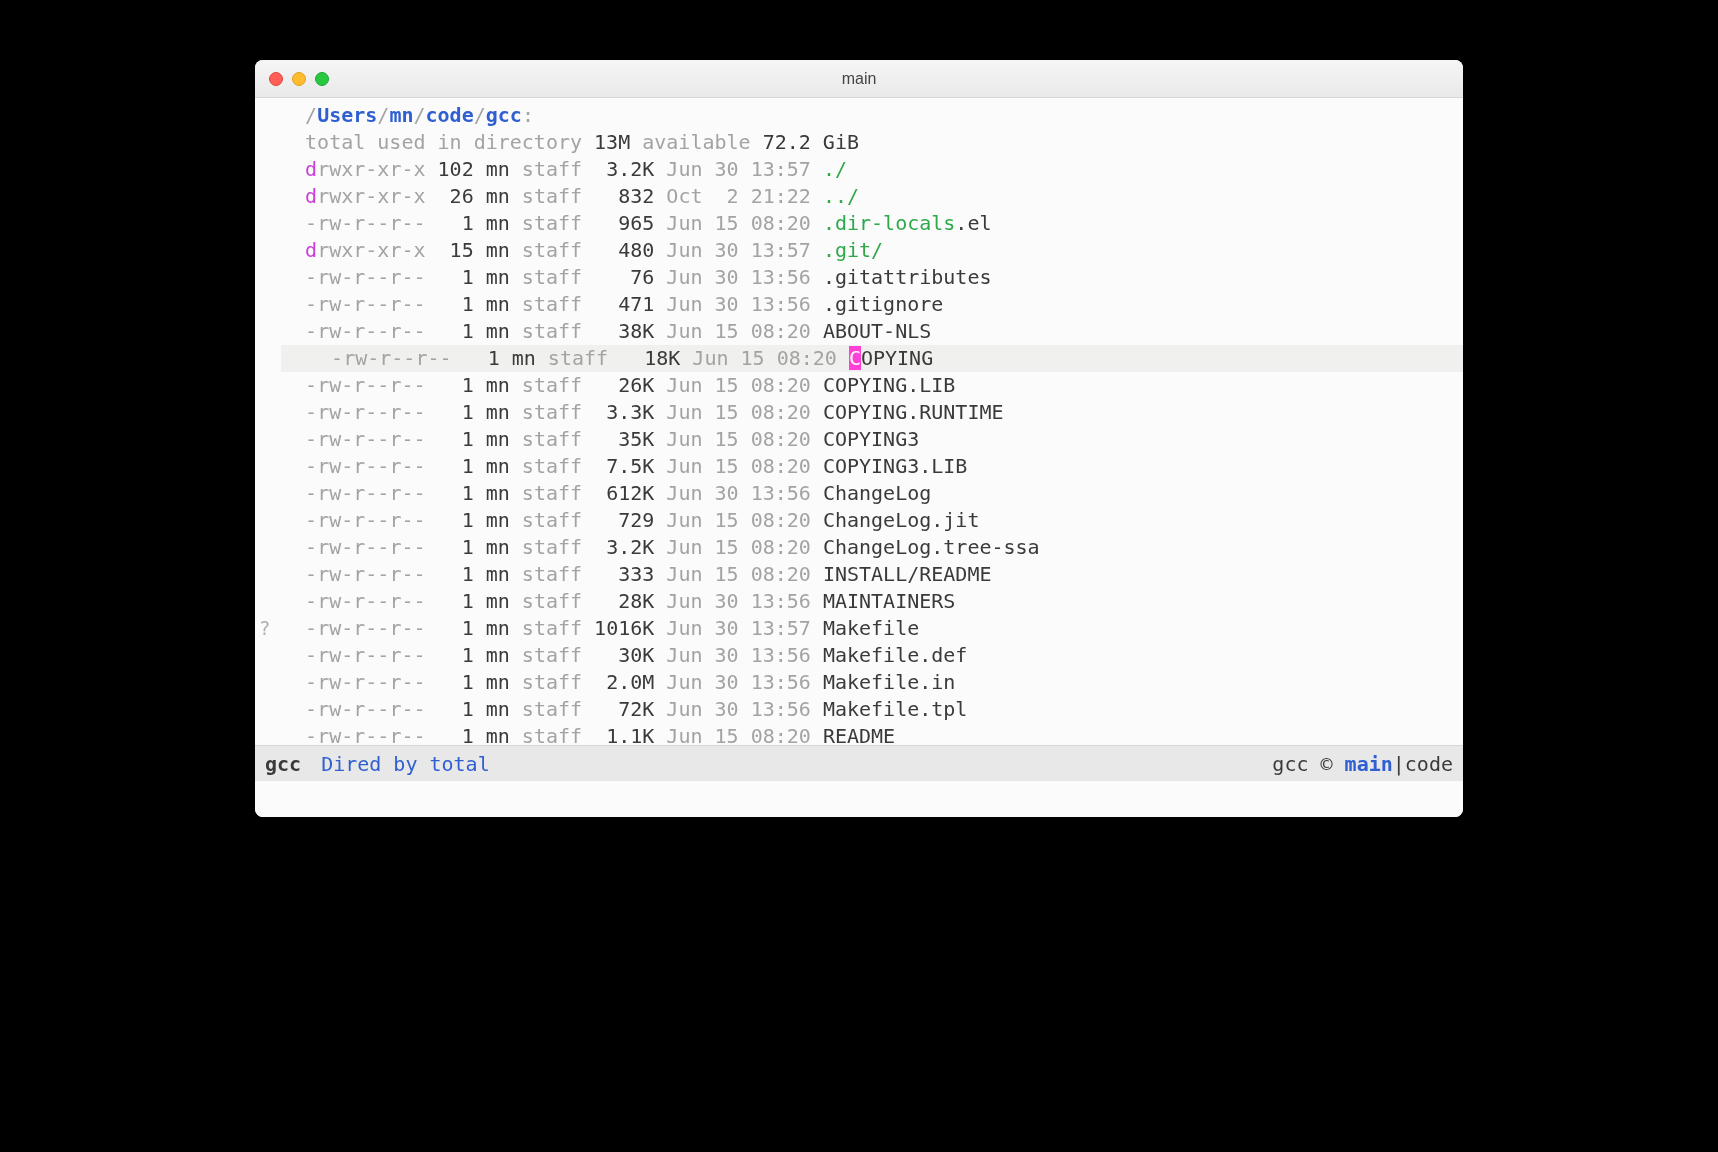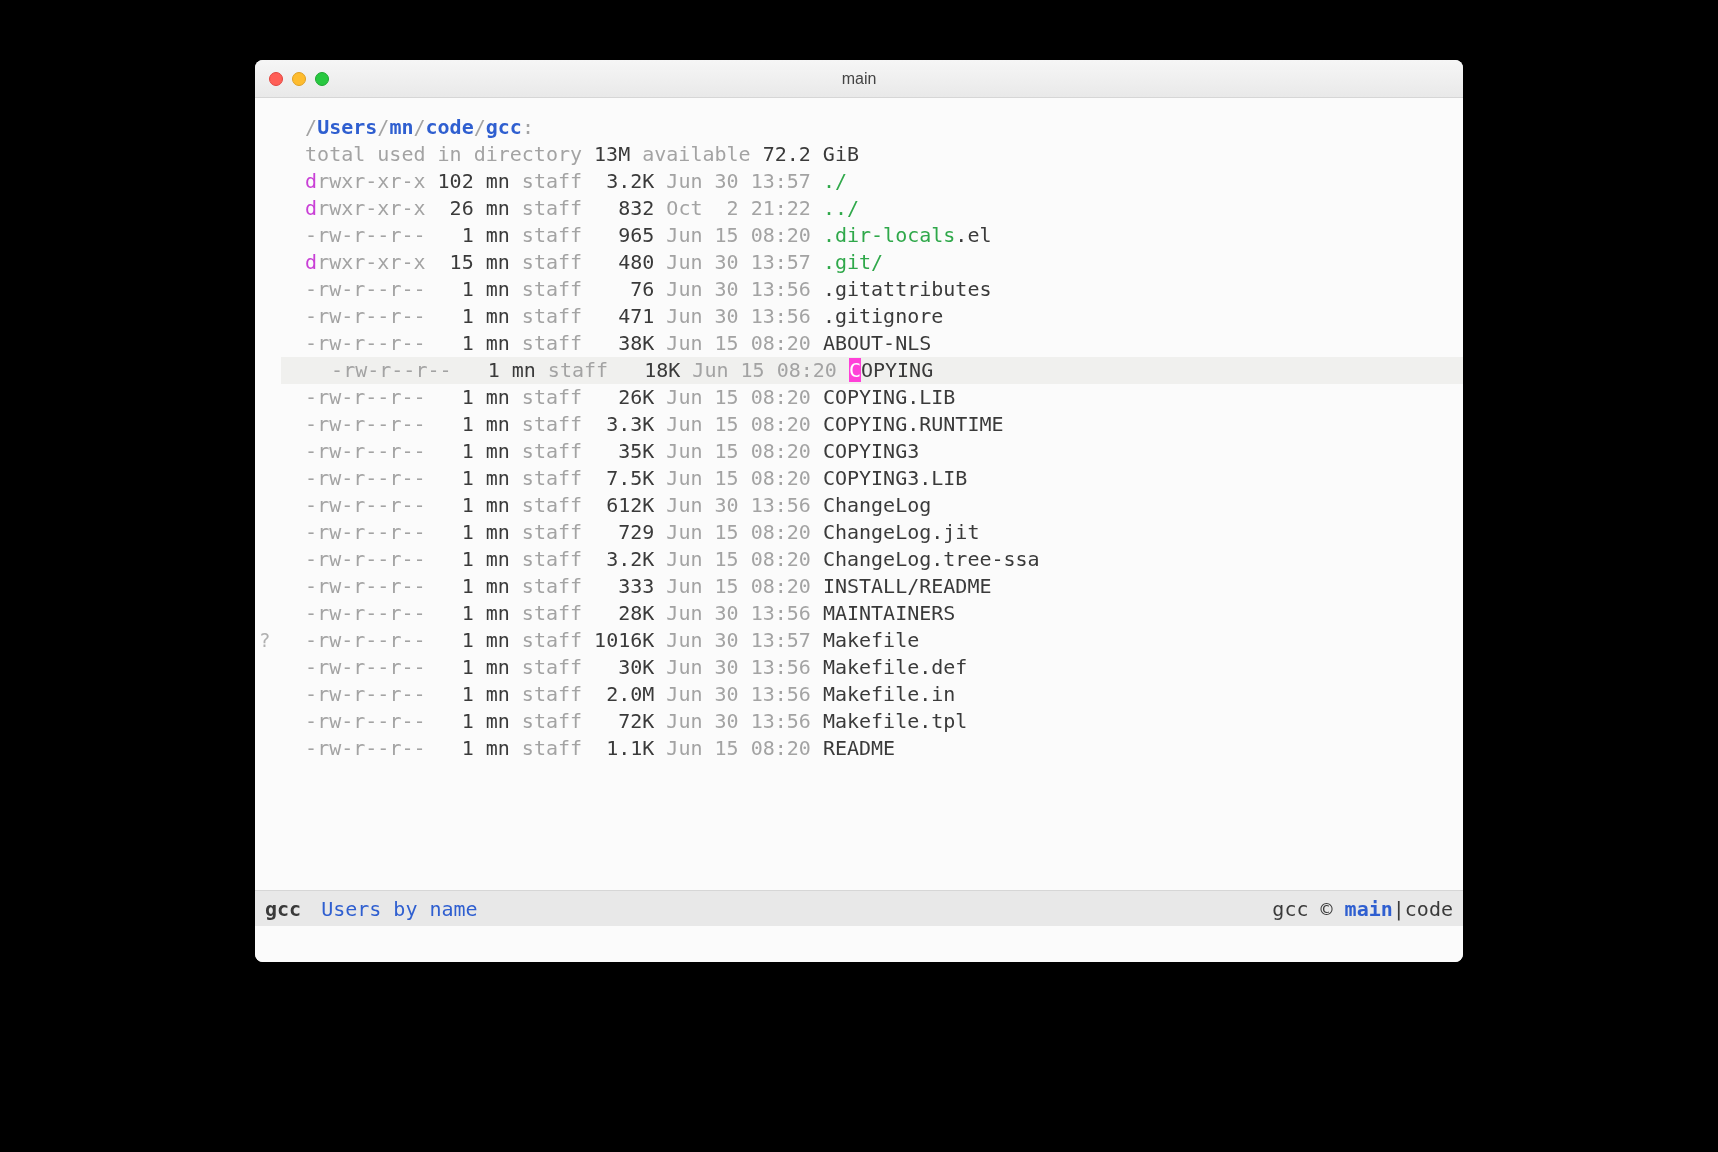--- a/index.html
+++ b/index.html
@@ -35,25 +35,25 @@
   .dot.yellow { background:#febc2e; border:1px solid #dfa023; }
   .dot.green { background:#28c840; border:1px solid #1fa833; }
   .titlebar .title {
     position: absolute; left: 0; right: 0; text-align: center;
     font-family: -apple-system, BlinkMacSystemFont, sans-serif;
     font-size: 16px; color:#444; font-weight: 500;
   }
   .buffer {
     font-size: 20px;
     line-height: 27px;
-    padding: 16px 0 0 0;
+    padding: 4px 0 0 0;
     white-space: pre;
     color:#3a3a3a;
     position: relative;
-    height: 792px;
+    height: 647px;
     overflow: hidden;
   }
   .line { padding-left: 26px; }
   .line.cursor-line { background:#f0f0ee;margin-left:26px; }
   .gutter-q {
     position:absolute;
     left: 4px;
     color:#b0b0b0;
     font-size:19px;
   }
@@ -92,21 +92,21 @@
       <div class="dot green"></div>
     </div>
     <div class="title">main</div>
   </div>
 
   <div class="buffer" id="buffer"><div class="line"><span class="c-dim">  /</span><span class="c-blue">Users</span><span class="c-dim">/</span><span class="c-blue">mn</span><span class="c-dim">/</span><span class="c-blue">code</span><span class="c-dim">/</span><span class="c-blue">gcc</span><span class="c-dim">:</span></div><div class="line"><span class="c-dim">  total used in directory </span><span class="c-text">13M</span><span class="c-dim"> available </span><span class="c-text">72.2 GiB</span></div><div class="line"><span class="c-text">  </span><span class="c-magenta">d</span><span class="c-dim">rwxr-xr-x</span><span class="c-text"> 102</span><span class="c-text"> mn</span><span class="c-dim"> staff</span><span class="c-text">  3.2K</span><span class="c-dim"> Jun 30 13:57</span><span class="c-text"> </span><span class="c-green">./</span></div><div class="line"><span class="c-text">  </span><span class="c-magenta">d</span><span class="c-dim">rwxr-xr-x</span><span class="c-text">  26</span><span class="c-text"> mn</span><span class="c-dim"> staff</span><span class="c-text">   832</span><span class="c-dim"> Oct  2 21:22</span><span class="c-text"> </span><span class="c-green">../</span></div><div class="line"><span class="c-text">  </span><span class="c-dim">-</span><span class="c-dim">rw-r--r--</span><span class="c-text">   1</span><span class="c-text"> mn</span><span class="c-dim"> staff</span><span class="c-text">   965</span><span class="c-dim"> Jun 15 08:20</span><span class="c-text"> </span><span class="c-green">.dir-locals</span><span class="c-text">.el</span></div><div class="line"><span class="c-text">  </span><span class="c-magenta">d</span><span class="c-dim">rwxr-xr-x</span><span class="c-text">  15</span><span class="c-text"> mn</span><span class="c-dim"> staff</span><span class="c-text">   480</span><span class="c-dim"> Jun 30 13:57</span><span class="c-text"> </span><span class="c-green">.git</span><span class="c-green">/</span></div><div class="line"><span class="c-text">  </span><span class="c-dim">-</span><span class="c-dim">rw-r--r--</span><span class="c-text">   1</span><span class="c-text"> mn</span><span class="c-dim"> staff</span><span class="c-text">    76</span><span class="c-dim"> Jun 30 13:56</span><span class="c-text"> </span><span class="c-text">.gitattributes</span></div><div class="line"><span class="c-text">  </span><span class="c-dim">-</span><span class="c-dim">rw-r--r--</span><span class="c-text">   1</span><span class="c-text"> mn</span><span class="c-dim"> staff</span><span class="c-text">   471</span><span class="c-dim"> Jun 30 13:56</span><span class="c-text"> </span><span class="c-text">.gitignore</span></div><div class="line"><span class="c-text">  </span><span class="c-dim">-</span><span class="c-dim">rw-r--r--</span><span class="c-text">   1</span><span class="c-text"> mn</span><span class="c-dim"> staff</span><span class="c-text">   38K</span><span class="c-dim"> Jun 15 08:20</span><span class="c-text"> </span><span class="c-text">ABOUT-NLS</span></div><div class="line cursor-line"><span class="c-text">  </span><span class="c-dim">-</span><span class="c-dim">rw-r--r--</span><span class="c-text">   1</span><span class="c-text"> mn</span><span class="c-dim"> staff</span><span class="c-text">   18K</span><span class="c-dim"> Jun 15 08:20</span><span class="c-text"> </span><span class="cursor">C</span><span class="c-text">OPYING</span></div><div class="line"><span class="c-text">  </span><span class="c-dim">-</span><span class="c-dim">rw-r--r--</span><span class="c-text">   1</span><span class="c-text"> mn</span><span class="c-dim"> staff</span><span class="c-text">   26K</span><span class="c-dim"> Jun 15 08:20</span><span class="c-text"> </span><span class="c-text">COPYING.LIB</span></div><div class="line"><span class="c-text">  </span><span class="c-dim">-</span><span class="c-dim">rw-r--r--</span><span class="c-text">   1</span><span class="c-text"> mn</span><span class="c-dim"> staff</span><span class="c-text">  3.3K</span><span class="c-dim"> Jun 15 08:20</span><span class="c-text"> </span><span class="c-text">COPYING.RUNTIME</span></div><div class="line"><span class="c-text">  </span><span class="c-dim">-</span><span class="c-dim">rw-r--r--</span><span class="c-text">   1</span><span class="c-text"> mn</span><span class="c-dim"> staff</span><span class="c-text">   35K</span><span class="c-dim"> Jun 15 08:20</span><span class="c-text"> </span><span class="c-text">COPYING3</span></div><div class="line"><span class="c-text">  </span><span class="c-dim">-</span><span class="c-dim">rw-r--r--</span><span class="c-text">   1</span><span class="c-text"> mn</span><span class="c-dim"> staff</span><span class="c-text">  7.5K</span><span class="c-dim"> Jun 15 08:20</span><span class="c-text"> </span><span class="c-text">COPYING3.LIB</span></div><div class="line"><span class="c-text">  </span><span class="c-dim">-</span><span class="c-dim">rw-r--r--</span><span class="c-text">   1</span><span class="c-text"> mn</span><span class="c-dim"> staff</span><span class="c-text">  612K</span><span class="c-dim"> Jun 30 13:56</span><span class="c-text"> </span><span class="c-text">ChangeLog</span></div><div class="line"><span class="c-text">  </span><span class="c-dim">-</span><span class="c-dim">rw-r--r--</span><span class="c-text">   1</span><span class="c-text"> mn</span><span class="c-dim"> staff</span><span class="c-text">   729</span><span class="c-dim"> Jun 15 08:20</span><span class="c-text"> </span><span class="c-text">ChangeLog.jit</span></div><div class="line"><span class="c-text">  </span><span class="c-dim">-</span><span class="c-dim">rw-r--r--</span><span class="c-text">   1</span><span class="c-text"> mn</span><span class="c-dim"> staff</span><span class="c-text">  3.2K</span><span class="c-dim"> Jun 15 08:20</span><span class="c-text"> </span><span class="c-text">ChangeLog.tree-ssa</span></div><div class="line"><span class="c-text">  </span><span class="c-dim">-</span><span class="c-dim">rw-r--r--</span><span class="c-text">   1</span><span class="c-text"> mn</span><span class="c-dim"> staff</span><span class="c-text">   333</span><span class="c-dim"> Jun 15 08:20</span><span class="c-text"> </span><span class="c-text">INSTALL/README</span></div><div class="line"><span class="c-text">  </span><span class="c-dim">-</span><span class="c-dim">rw-r--r--</span><span class="c-text">   1</span><span class="c-text"> mn</span><span class="c-dim"> staff</span><span class="c-text">   28K</span><span class="c-dim"> Jun 30 13:56</span><span class="c-text"> </span><span class="c-text">MAINTAINERS</span></div><div class="line"><span class="gutter-q">?</span><span class="c-text">  </span><span class="c-dim">-</span><span class="c-dim">rw-r--r--</span><span class="c-text">   1</span><span class="c-text"> mn</span><span class="c-dim"> staff</span><span class="c-text"> 1016K</span><span class="c-dim"> Jun 30 13:57</span><span class="c-text"> </span><span class="c-text">Makefile</span></div><div class="line"><span class="c-text">  </span><span class="c-dim">-</span><span class="c-dim">rw-r--r--</span><span class="c-text">   1</span><span class="c-text"> mn</span><span class="c-dim"> staff</span><span class="c-text">   30K</span><span class="c-dim"> Jun 30 13:56</span><span class="c-text"> </span><span class="c-text">Makefile.def</span></div><div class="line"><span class="c-text">  </span><span class="c-dim">-</span><span class="c-dim">rw-r--r--</span><span class="c-text">   1</span><span class="c-text"> mn</span><span class="c-dim"> staff</span><span class="c-text">  2.0M</span><span class="c-dim"> Jun 30 13:56</span><span class="c-text"> </span><span class="c-text">Makefile.in</span></div><div class="line"><span class="c-text">  </span><span class="c-dim">-</span><span class="c-dim">rw-r--r--</span><span class="c-text">   1</span><span class="c-text"> mn</span><span class="c-dim"> staff</span><span class="c-text">   72K</span><span class="c-dim"> Jun 30 13:56</span><span class="c-text"> </span><span class="c-text">Makefile.tpl</span></div><div class="line"><span class="c-text">  </span><span class="c-dim">-</span><span class="c-dim">rw-r--r--</span><span class="c-text">   1</span><span class="c-text"> mn</span><span class="c-dim"> staff</span><span class="c-text">  1.1K</span><span class="c-dim"> Jun 15 08:20</span><span class="c-text"> </span><span class="c-text">README</span></div></div>
 
   <div class="modeline">
     <div class="ml-left">
       <span class="buf">gcc</span>
-      <span class="mode">Users by name</span>
+      <span class="mode">Dired by total</span>
     </div>
     <div class="ml-right">
       <span>gcc</span>
       <span> </span>
       <span>©</span>
       <span> </span>
       <span class="branch">main</span><span>|</span><span>code</span>
     </div>
   </div>
 

